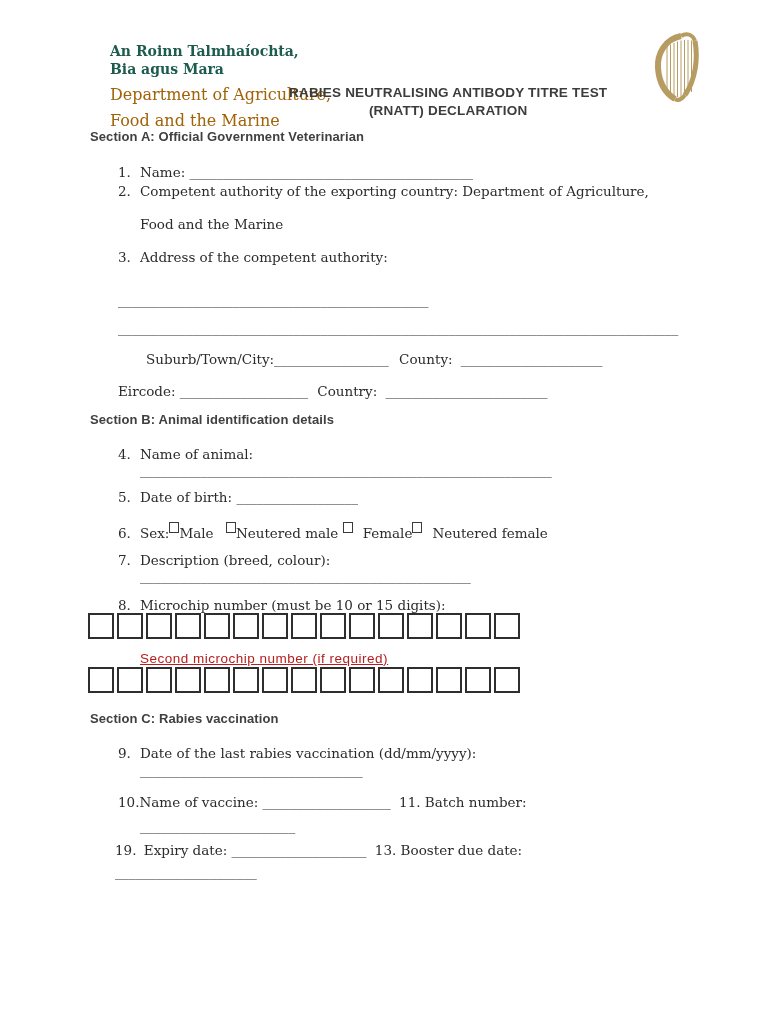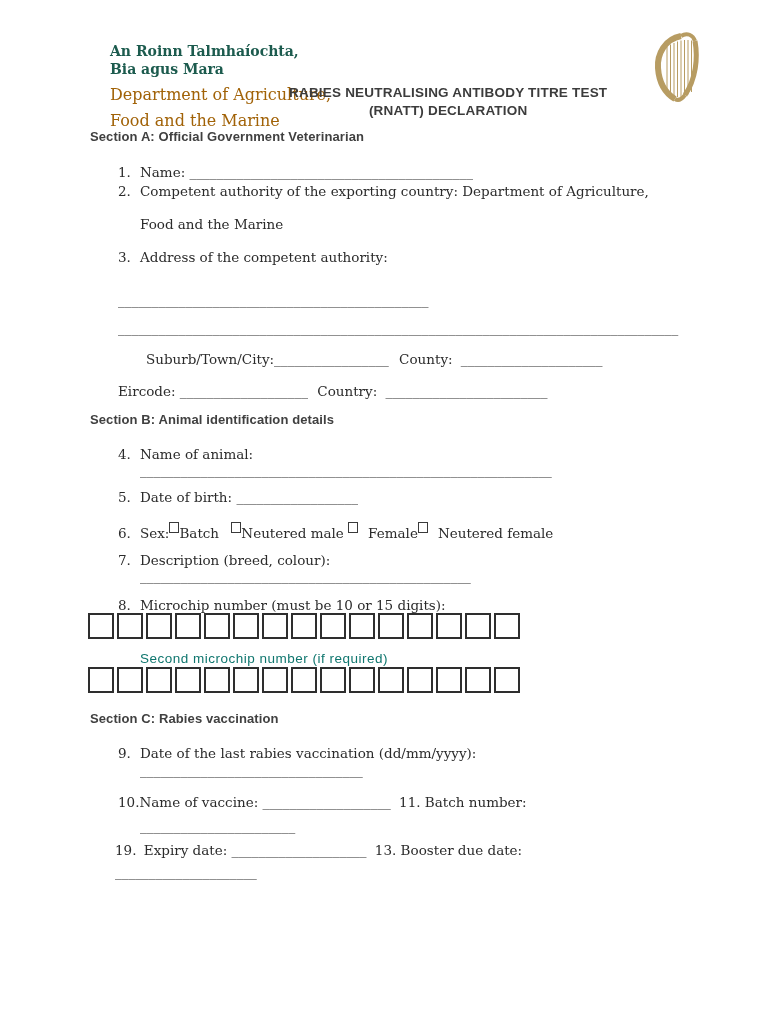--- a/index.html
+++ b/index.html
@@ -16,21 +16,21 @@
   .item{font-size:13.5px;white-space:nowrap;}
   .num{display:inline-block;min-width:22px;}
   .num-tight{display:inline;text-align:right;}
   .blank{white-space:nowrap;letter-spacing:0;}
   
   .cb{display:inline-block;width:8px;height:9px;border:1px solid #3a3a3a;background:#fff;
       vertical-align:5px;}
   
   .chiprow{display:flex;gap:3px;}
   .chipbox{display:inline-block;width:22px;height:22px;border:2px solid #2e2e2e;background:#fff;box-sizing:content-box;}
-  .chiplabel{font-size:13.5px;letter-spacing:0.5px;color:#0f766e;}
+  .chiplabel{font-size:13.5px;letter-spacing:0.5px;color:#b91c1c;text-decoration:underline;}
 </style>
 </head>
 <body>
 
 <div class="page">
 
   <div class="abs" style="left:110px;top:42px;">
     <div class="dept-irish">An Roinn Talmhaíochta,</div>
     <div class="dept-irish">Bia agus Mara</div>
     <div class="dept-en">Department of Agriculture,</div>
@@ -97,21 +97,21 @@
     <span class="num">4.</span><span>Name of animal:</span>
   </div>
   <div class="abs item blank" style="left:140px;top:462px;">_____________________________________________________________</div>
 
   <div class="abs item" style="left:118px;top:489px;">
     <span class="num">5.</span><span>Date of birth:</span>
     <span class="blank">__________________</span>
   </div>
 
   <div class="abs item" style="left:118px;top:522px;">
-    <span class="num">6.</span><span>Sex:</span><span class="cb"></span><span>Batch</span>
+    <span class="num">6.</span><span>Sex:</span><span class="cb"></span><span>Male</span>
     <span class="cb" style="margin-left:8px;"></span><span>Neutered male</span>
     <span class="cb"></span><span style="margin-left:10px;">Female</span><span class="cb"></span><span style="margin-left:10px;">Neutered female</span>
   </div>
 
   <div class="abs item" style="left:118px;top:552px;">
     <span class="num">7.</span><span>Description (breed, colour):</span>
   </div>
   <div class="abs item blank" style="left:140px;top:568px;">_________________________________________________</div>
 
   <div class="abs item" style="left:118px;top:597px;">

